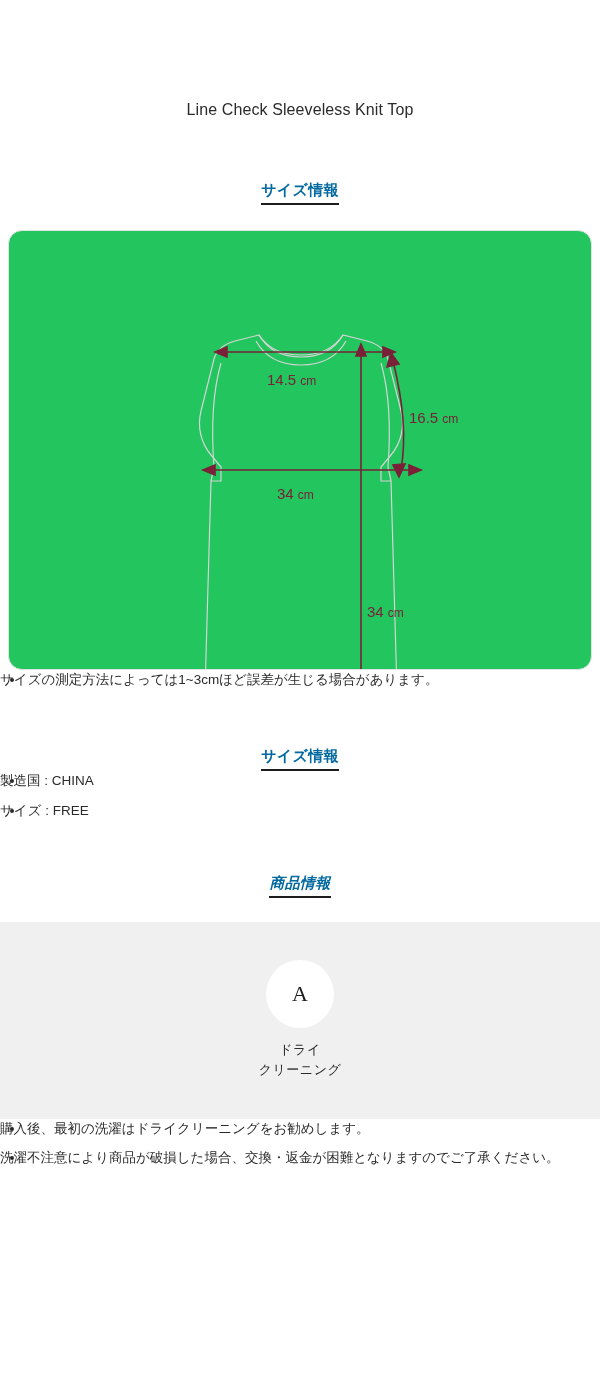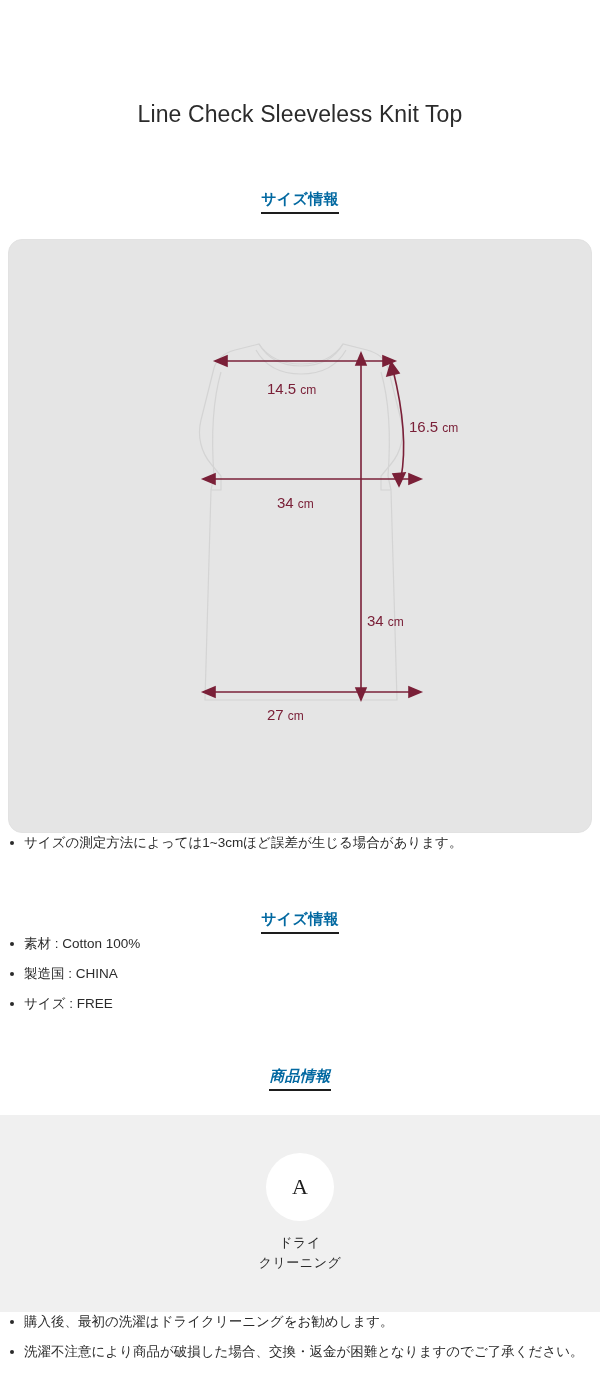--- a/index.html
+++ b/index.html
@@ -17,21 +17,21 @@
   }
   .page {
     width: 600px;
     position: relative;
     padding: 0;
   }
 
   
   .product-title {
     text-align: center;
-    font-size: 23px;
+    font-size: 16px;
     font-weight: 400;
     color: #2b2b2b;
     letter-spacing: 0.1px;
     margin: 0;
     padding-top: 100px;
     line-height: 1.3;
   }
 
   
   .section-heading {
@@ -49,40 +49,39 @@
   }
   .heading-size-info-1 { margin-top: 60px; }
   .heading-size-info-2 { margin-top: 56px; }
   .heading-product-info { margin-top: 52px; font-style: italic; }
 
   
   .diagram-card {
     margin: 25px 8px 0 8px;
     border: 1px solid #e2e2e2;
     border-radius: 14px;
-    height: 594px;
+    height: 440px;
     position: relative;
-    background: #e5e5e5;
+    background: #22c55e;
     overflow: hidden;
   }
   .diagram-card svg {
     position: absolute;
     left: 0;
     top: 0;
   }
 
   
   ul.bullets {
     list-style: none;
     margin: 0;
     padding: 0;
   }
   ul.bullets li {
     position: relative;
-    padding-left: 24px;
     font-size: 13.5px;
     line-height: 1.55;
     color: #2b2b2b;
     margin-bottom: 9px;
   }
   ul.bullets li::before {
     content: "";
     position: absolute;
     left: 10px;
     top: 8px;
@@ -209,21 +208,20 @@
 
   <ul class="bullets note-under-diagram">
     <li>サイズの測定方法によっては1~3cmほど誤差が生じる場合があります。</li>
   </ul>
 
   <h2 class="section-heading heading-size-info-2">
     <span>サイズ情報</span>
   </h2>
 
   <ul class="bullets spec-list">
-    <li>素材 : Cotton 100%</li>
     <li>製造国 : CHINA</li>
     <li>サイズ : FREE</li>
   </ul>
 
   <h2 class="section-heading heading-product-info">
     <span>商品情報</span>
   </h2>
 
   <div class="care-panel">
     <div class="care-symbol">

